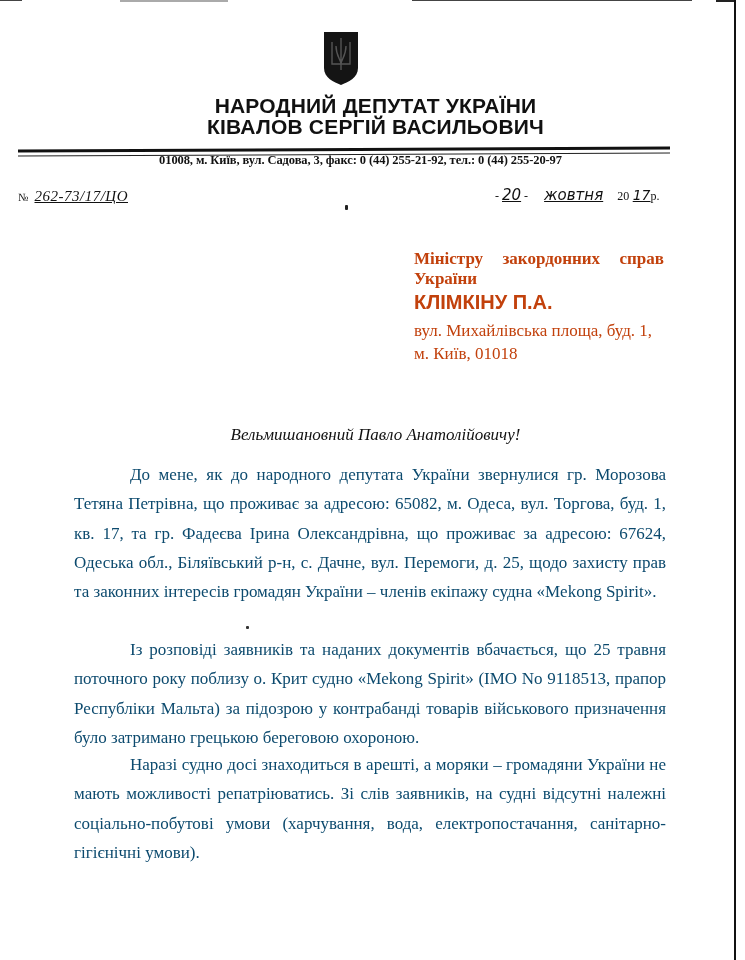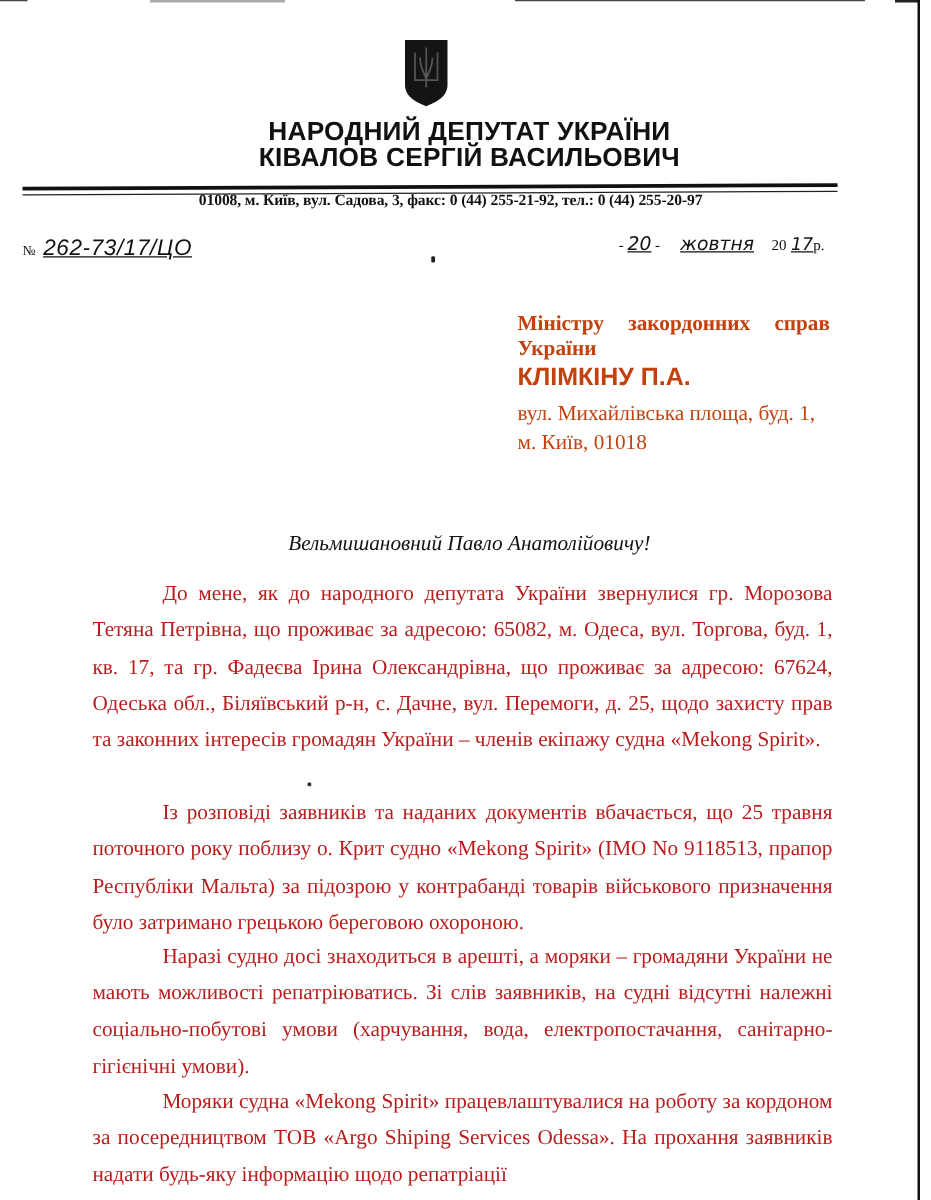--- a/index.html
+++ b/index.html
@@ -27,21 +27,21 @@
   .rule-thick { position: absolute; left: 18px; top: 148px; width: 652px; height: 3px; background: #111; transform: rotate(-0.25deg); }
   .rule-thin { position: absolute; left: 18px; top: 154px; width: 652px; height: 1px; background: #222; transform: rotate(-0.25deg); }
 
   .address-line {
     position: absolute; left: 0; top: 153px; width: 745px; text-align: center;
     font-family: "Liberation Serif", serif; font-weight: bold; font-size: 12.5px; color: #111;
     letter-spacing: -0.1px; transform: translateX(-12px);
   }
   .ref-no { position: absolute; left: 18px; top: 188px; font-size: 14px; color: #111; }
   .ref-no .num-sym { font-size: 11px; margin-right: 6px; font-family: "Liberation Serif", serif; }
-  .ref-no .val { font-family: Liberation Sans, sans-serif; font-style: italic; font-size: 18px; text-decoration: underline; letter-spacing: 0.5px; }
+  .ref-no .val { font-family: Liberation Serif, serif; font-style: italic; font-size: 15px; text-decoration: underline; letter-spacing: 0.5px; }
 
   .date { position: absolute; left: 495px; top: 186px; font-size: 14px; color: #111; white-space: nowrap; }
   .date .day, .date .month, .date .yy { font-family: "DejaVu Sans", sans-serif; font-style: italic; text-decoration: underline; }
   .date .day { font-size: 15px; }
   .date .month { font-size: 15px; margin: 0 14px 0 16px; }
   .date .small { font-family: "Liberation Serif", serif; font-size: 12px; }
 
   .dot-mark { position: absolute; left: 345px; top: 205px; width: 3px; height: 5px; background: #222; border-radius: 1px; }
   .dot-mark2 { position: absolute; left: 246px; top: 626px; width: 3px; height: 3px; background: #333; border-radius: 1px; }
 
@@ -51,21 +51,21 @@
   .addressee .name { font-family: "Liberation Sans", sans-serif; font-size: 20px; font-weight: bold; margin-top: 1px; line-height: 24px; }
   .addressee .street { margin-top: 5px; line-height: 23px; font-weight: normal; }
 
   .salutation {
     position: absolute; left: 0; top: 425px; width: 745px; text-align: center;
     font-style: italic; font-size: 17px; color: #111; transform: translateX(3px);
   }
 
   .body-text {
     position: absolute; left: 74px; width: 592px; font-size: 17px; line-height: 29.3px;
-    text-align: justify; color: #b91c1c;
+    text-align: justify; color: #0c4a6e;
   }
   .body-text p { margin: 0; text-indent: 56px; }
   .p1 { top: 460px; }
   .p2 { top: 635px; }
   .p3 { top: 750px; }
   .p4 { top: 866px; }
 </style>
 </head>
 <body>
 
@@ -118,16 +118,13 @@
 
   <div class="body-text p1">
       <p>До мене, як до народного депутата України звернулися гр. Морозова Тетяна Петрівна, що проживає за адресою: 65082, м. Одеса, вул. Торгова, буд. 1, кв. 17, та гр. Фадеєва Ірина Олександрівна, що проживає за адресою: 67624, Одеська обл., Біляївський р-н, с. Дачне, вул. Перемоги, д. 25, щодо захисту прав та законних інтересів громадян України – членів екіпажу судна «Mekong Spirit».</p>
     </div>
   <div class="body-text p2">
       <p>Із розповіді заявників та наданих документів вбачається, що 25 травня поточного року поблизу о. Крит судно «Mekong Spirit» (IMO No 9118513, прапор Республіки Мальта) за підозрою у контрабанді товарів військового призначення було затримано грецькою береговою охороною.</p>
     </div>
   <div class="body-text p3">
       <p>Наразі судно досі знаходиться в арешті, а моряки – громадяни України не мають можливості репатріюватись. Зі слів заявників, на судні відсутні належні соціально-побутові умови (харчування, вода, електропостачання, санітарно-гігієнічні умови).</p>
     </div>
-  <div class="body-text p4">
-      <p>Моряки судна «Mekong Spirit» працевлаштувалися на роботу за кордоном за посередництвом ТОВ «Argo Shiping Services Odessa». На прохання заявників надати будь-яку інформацію щодо репатріації</p>
-    </div>
 </div>
 
 </body></html>

